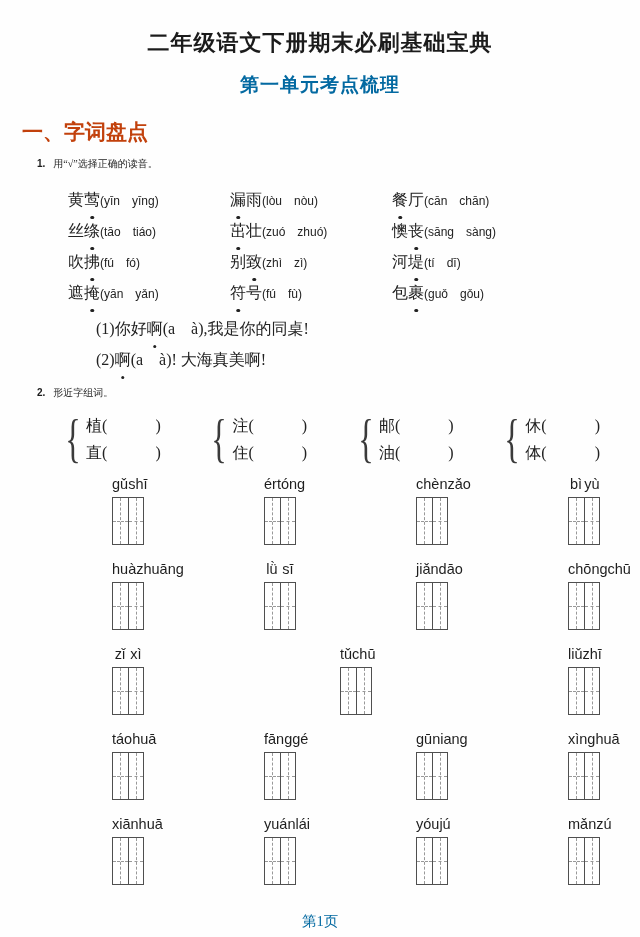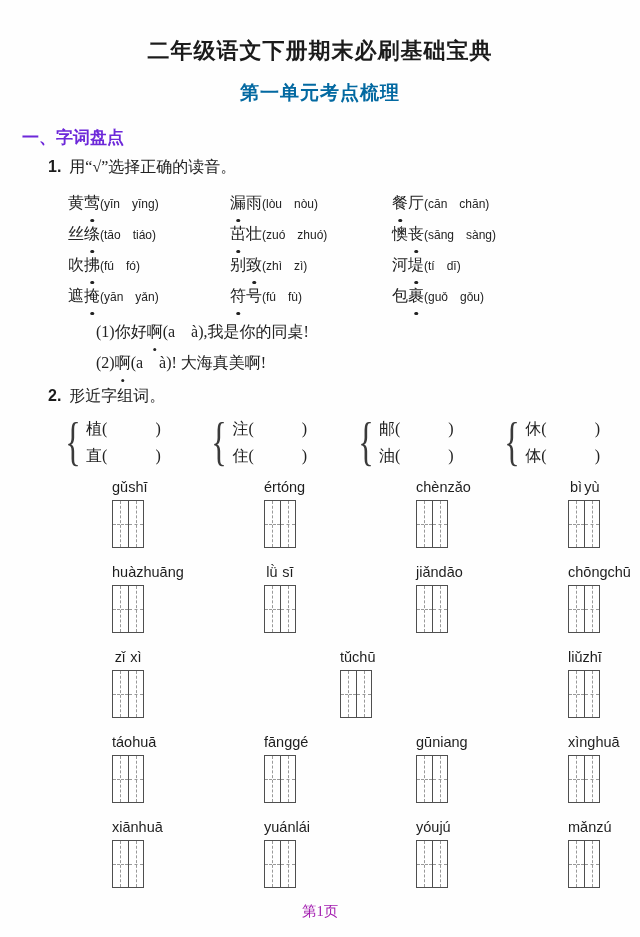--- a/index.html
+++ b/index.html
@@ -8,39 +8,39 @@
     position:relative;
     width:640px; height:937px;
     margin:0 auto;
     background:#fefefe;
     color:#222;
     font-family:"Liberation Serif", serif;
     overflow:hidden;
   }
   
   .doc-title {
-    padding-top:36px;
+    padding-top:28px;
     text-align:center;
     font-family:"Liberation Sans", sans-serif;
     font-size:22px; font-weight:bold; color:#1b1b1b;
     letter-spacing:1px;
   }
   .doc-subtitle {
     margin-top:14px;
     text-align:center;
     font-family:"Liberation Sans", sans-serif;
     font-size:19px; font-weight:bold; color:#0369a1;
     letter-spacing:1px;
   }
   .sec-heading {
     margin:20px 0 0 22px;
     font-family:"Liberation Sans", sans-serif;
-    font-size:17px; font-weight:bold; color:#6d28d9;
-  }
-  .q-line { margin:7px 0 0 48px; font-size:16px; line-height:22px; }
+    font-size:21px; font-weight:bold; color:#c2410c;
+  }
+  .q-line { margin:7px 0 0 37px; font-size:10px; line-height:22px; }
   .q-num {
     font-family:"Liberation Sans", sans-serif;
     font-weight:bold; color:#1b1b1b; margin-right:8px;
   }
   .q-prompt { color:#222; }
 
   
   .read-grid {
     margin:10px 30px 0 68px;
     display:grid;
@@ -94,22 +94,22 @@
     content:""; position:absolute; left:50%; top:0; bottom:0;
     border-left:1px dashed #999;
   }
   .t-cell::after {
     content:""; position:absolute; top:50%; left:0; right:0;
     border-top:1px dashed #999;
   }
 
   
   .page-footer {
-    position:absolute; bottom:16px; left:0; width:100%;
-    text-align:center; font-size:14.5px; color:#a21caf;
+    position:absolute; bottom:6px; left:0; width:100%;
+    text-align:center; font-size:14.5px; color:#0369a1;
   }
 </style>
 </head>
 <body>
 
 <div class="page">
 
   <h1 class="doc-title">二年级语文下册期末必刷基础宝典</h1>
   <h2 class="doc-subtitle">第一单元考点梳理</h2>
 

